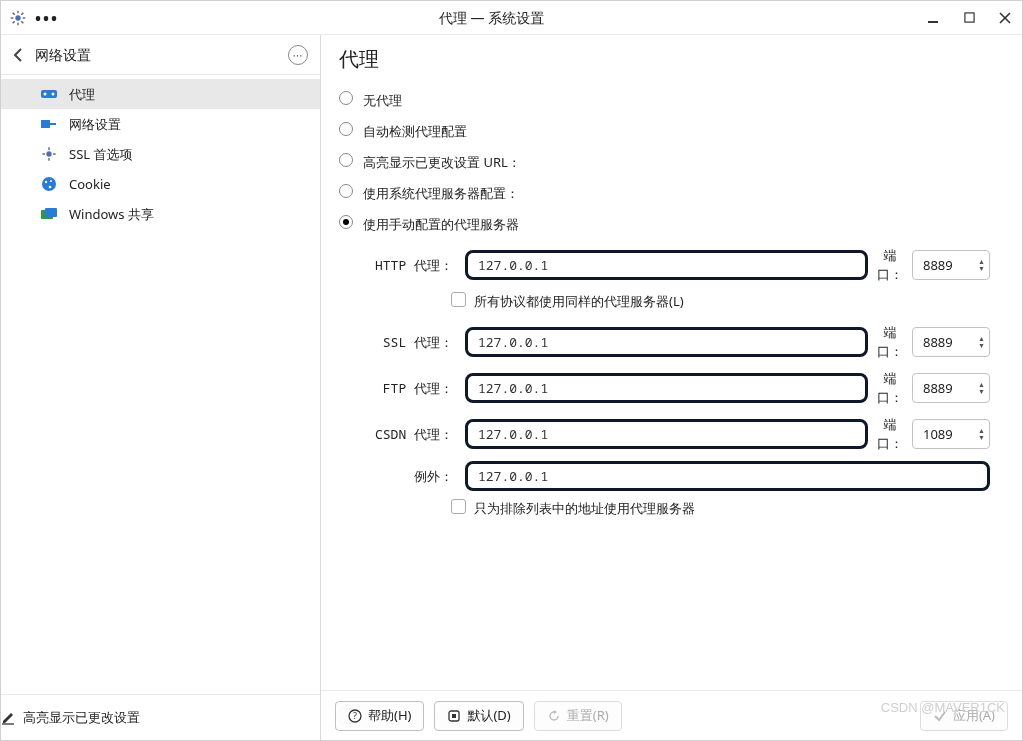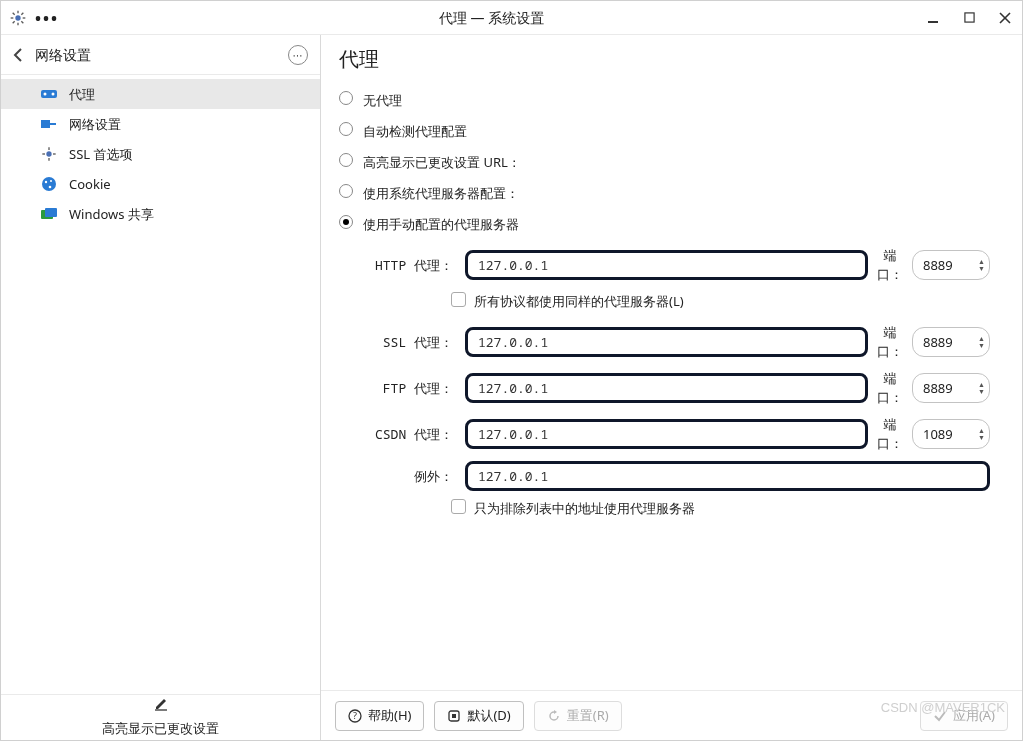--- a/index.html
+++ b/index.html
@@ -14,32 +14,32 @@
 .body { flex:1; display:flex; min-height:0; }
 .sidebar { width: 320px; border-right:1px solid #d9d9d9; display:flex; flex-direction:column; }
 .sidebar-header { height:40px; display:flex; align-items:center; padding:0 12px; border-bottom:1px solid #eaeaea; }
 .sidebar-header .back { width:14px; margin-right:8px; color:#444; cursor:pointer; }
 .sidebar-header .label { flex:1; font-size:14px; }
 .sidebar-header .menu { width:20px; height:20px; border:1px solid #888; border-radius:50%; display:flex; align-items:center; justify-content:center; font-size:10px; letter-spacing:1px; cursor:pointer; }
 .nav { padding-top:4px; }
 .nav-item { display:flex; align-items:center; height:30px; padding:0 28px 0 38px; cursor:pointer; font-family: "Noto Sans Mono","Courier New",monospace; font-size:13px; }
 .nav-item.selected { background:#e8e8e8; }
 .nav-item .nicon { width:20px; height:16px; margin-right:10px; display:inline-flex; align-items:center; justify-content:center; }
-.sidebar-footer { margin-top:auto; height:46px; border-top:1px solid #eaeaea; display:flex; align-items:center; justify-content:center; gap:8px; cursor:pointer; font-size:13px;flex-direction:column; }
+.sidebar-footer { margin-top:auto; height:46px; border-top:1px solid #eaeaea; display:flex; align-items:center; justify-content:flex-start; gap:8px; cursor:pointer; font-size:13px; }
 .content { flex:1; display:flex; flex-direction:column; min-height:0; }
 .content-header { font-size:20px; padding:10px 18px 6px 18px; }
 .form { padding:6px 18px; }
 .radio-row { display:flex; align-items:flex-start; margin:6px 0 12px 0; font-size:13px; font-family:"Noto Sans Mono","Courier New",monospace; }
 .radio { width:14px; height:14px; border:1px solid #888; border-radius:50%; margin-right:10px; display:inline-flex; align-items:center; justify-content:center; }
 .radio.checked::after { content:""; width:6px; height:6px; background:#000; border-radius:50%; }
 .field-row { display:flex; align-items:center; margin:8px 14px; }
 .field-label { width:112px; text-align:right; padding-right:12px; font-family:"Noto Sans Mono","Courier New",monospace; font-size:13px; }
 .text-input { flex:1; height:30px; border:3px solid #0f172a; border-radius:8px; padding:0 10px; font-family:"Noto Sans Mono","Courier New",monospace; font-size:13px; color:#333; }
 .port-label { width:44px; text-align:center; padding:0 8px; font-family:"Noto Sans Mono","Courier New",monospace; font-size:13px; }
-.spin { width:78px; height:30px; border:1px solid #c3c3c3; border-radius:12px; display:flex; align-items:center; padding:0 4px 0 10px; font-family:"Noto Sans Mono","Courier New",monospace; font-size:13px; }
+.spin { width:78px; height:30px; border:1px solid #c3c3c3; border-radius:4px; display:flex; align-items:center; padding:0 4px 0 10px; font-family:"Noto Sans Mono","Courier New",monospace; font-size:13px; }
 .spin .val { flex:1; }
 .spin .arrows { display:flex; flex-direction:column; font-size:7px; line-height:7px; color:#555; cursor:pointer; }
 .checkbox-row { display:flex; align-items:flex-start; margin:6px 0 12px 0; padding-left:112px; font-family:"Noto Sans Mono","Courier New",monospace; font-size:13px; }
 .checkbox { width:15px; height:15px; border:1px solid #aaa; border-radius:3px; margin-right:8px; }
 .footer { margin-top:auto; height:50px; border-top:1px solid #eaeaea; display:flex; align-items:center; padding:0 14px; gap:10px; }
 .btn { height:30px; border:1px solid #c0c0c0; border-radius:4px; background:#fdfdfd; padding:0 12px; display:inline-flex; align-items:center; gap:6px; font-family:"Noto Sans Mono","Courier New",monospace; font-size:13px; cursor:pointer; }
 .btn.disabled { color:#aaa; border-color:#ddd; cursor:default; }
 .footer .spacer { flex:1; }
 .watermark { position:absolute; right:18px; bottom:26px; color:#cfcfcf; font-size:13px; pointer-events:none; font-family:Arial,sans-serif; }
 svg { display:block; }

